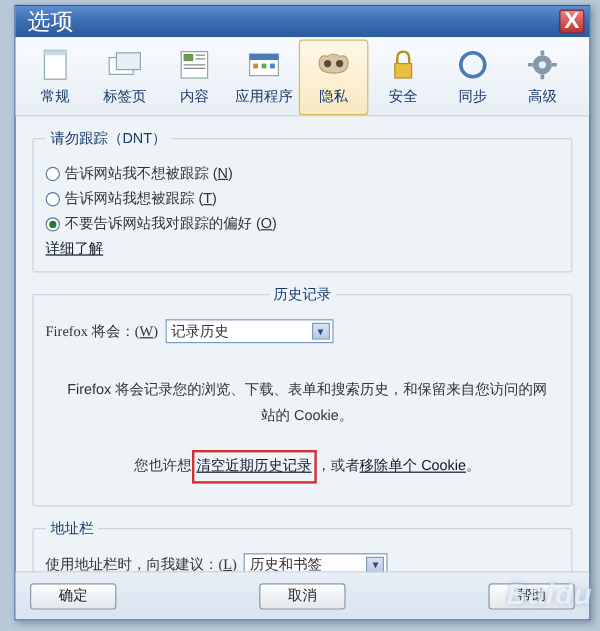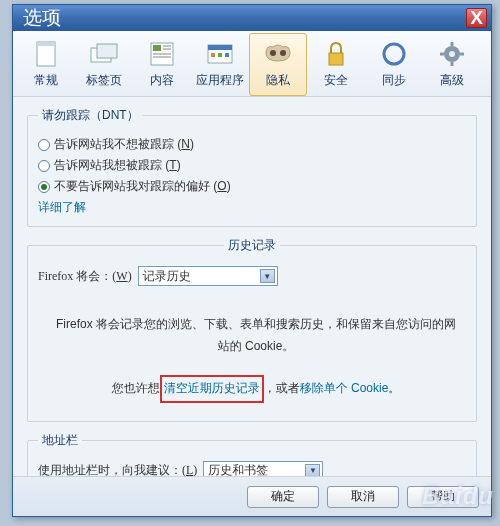--- a/index.html
+++ b/index.html
@@ -95,21 +95,21 @@
     background: #fff;
   }
   .radio.checked::after {
     content: "";
     position: absolute;
     width: 6px; height: 6px;
     background: #2a7a2a;
     border-radius: 50%;
     left: 2px; top: 2px;
   }
-  .link { color: #0369a1; cursor: pointer; }
+  .link { color: #0f172a; cursor: pointer; text-decoration: underline; }
   .row { display: flex; align-items: center; gap: 6px; margin: 4px 0; font-family: Liberation Serif, serif; }
   .select {
     border: 1px solid #7a9ac0;
     background: #fff;
     height: 20px;
     display: inline-flex;
     align-items: center;
     padding: 0 4px;
     min-width: 140px;
     position: relative;
@@ -131,24 +131,24 @@
     padding: 1px 2px;
     display: inline-block;
   }
   .footer {
     position: absolute;
     left: 0; right: 0; bottom: 0;
     height: 40px;
     background: linear-gradient(to bottom, #e8eef5, #d8e4ef);
     border-top: 1px solid #c8d4e0;
     display: flex;
-    justify-content: flex-end;
+    justify-content: space-between;
     align-items: center;
     padding: 0 12px;
-    gap: 8px;
+    gap: 19px;
   }
   .btn {
     min-width: 72px;
     height: 22px;
     background: linear-gradient(to bottom, #fdfdfd, #e4e8ec);
     border: 1px solid #8a9ab0;
     border-radius: 3px;
     cursor: pointer;
     display: inline-flex;
     align-items: center;

